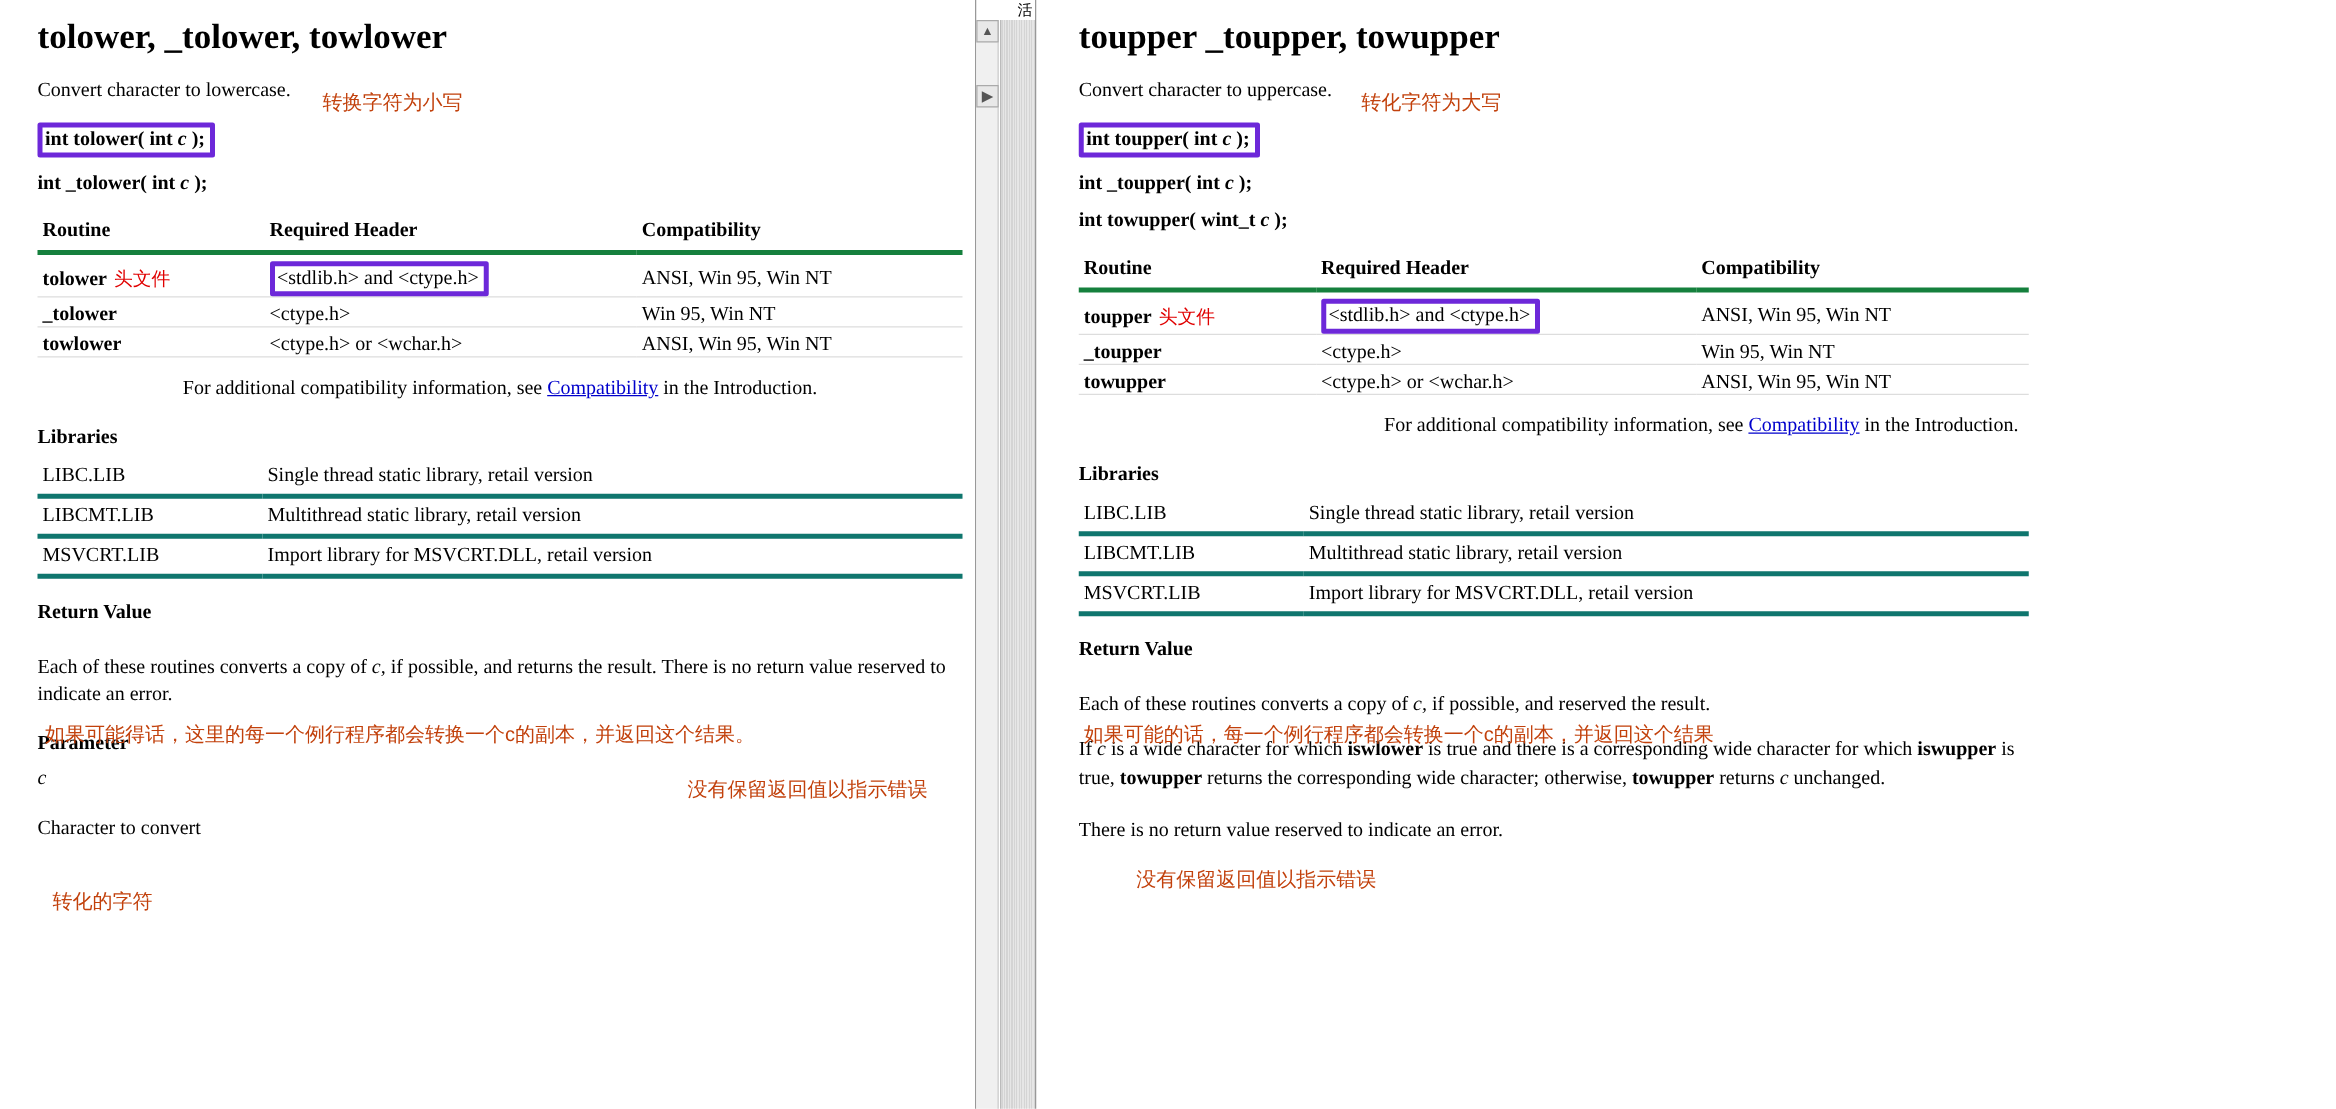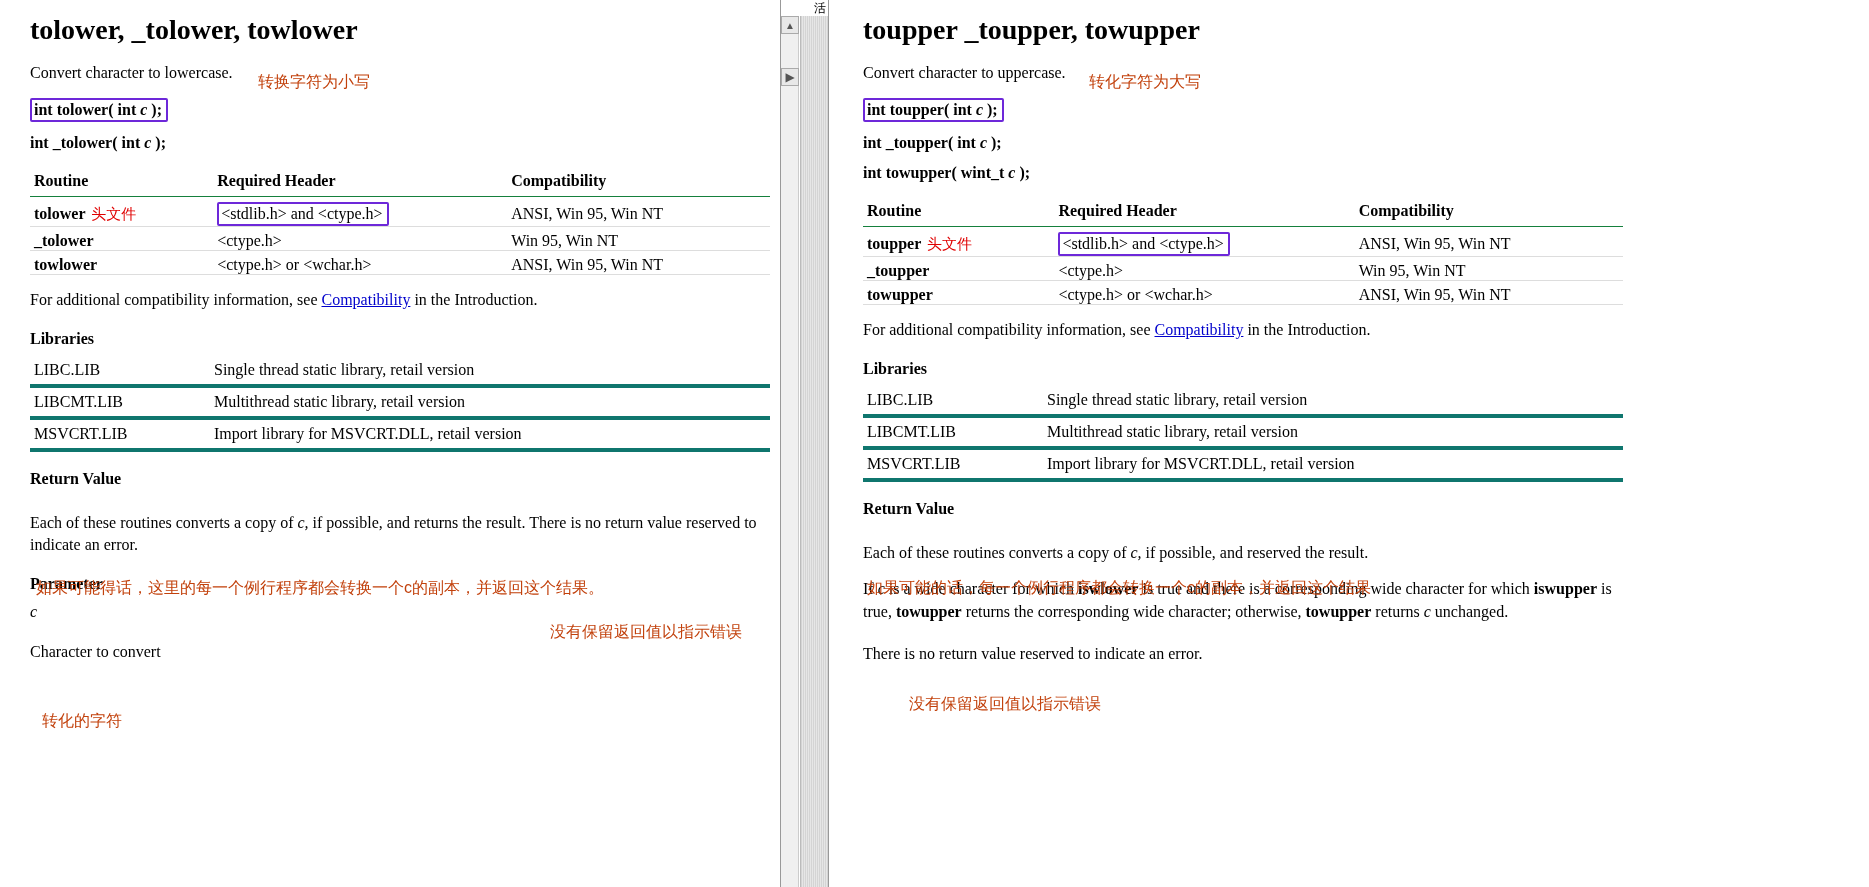--- a/index.html
+++ b/index.html
@@ -75,21 +75,21 @@
   }
   h1 {
     font-size: 28px;
     font-weight: bold;
     margin: 6px 0 16px 0;
   }
   p { margin: 6px 0 14px 0; line-height: 1.4; }
   .sig { font-weight: bold; margin: 12px 0; font-size: 16px; }
   .sig .param { font-style: italic; }
   .redbox {
-    border: 2px solid #6d28d9;
+    border: 4px solid #6d28d9;
     border-radius: 2px;
     padding: 1px 4px 1px 2px;
     display: inline-block;
   }
   .annot {
     color: #c2410c;
     position: absolute;
     font-family: "Microsoft YaHei","PingFang SC",sans-serif;
     font-size: 16px;
     white-space: nowrap;
@@ -97,37 +97,37 @@
   table.req {
     border-collapse: collapse;
     width: 740px;
     margin-top: 14px;
   }
   .pane.right table.req { width: 760px; }
   table.req th {
     text-align: left;
     font-weight: bold;
     padding: 6px 8px 6px 4px;
-    border-bottom: 1px solid #15803d;
+    border-bottom: 4px solid #15803d;
   }
   table.req td {
     padding: 5px 8px 0 4px;
     border-bottom: 1px solid #ddd;
     position: relative;
     vertical-align: middle;
   }
   table.req td.routine { font-weight: bold; white-space: nowrap; }
   .hdr-annot {
     color: #e00000;
     font-family: "Microsoft YaHei","PingFang SC",sans-serif;
     font-weight: normal;
     margin-left: 2px;
     font-size: 15px;
   }
-  .compat-text { margin-top: 14px; }
+  .compat-text { margin-top: 14px; text-align: center; }
   a.link { color: #0000cc; text-decoration: underline; }
   .section-head { font-weight: bold; margin: 18px 0 8px 0; }
   table.lib {
     border-collapse: collapse;
     width: 740px;
   }
   .pane.right table.lib { width: 760px; }
   table.lib td {
     padding: 5px 8px 5px 4px;
     border-bottom: 4px solid #0f766e;

